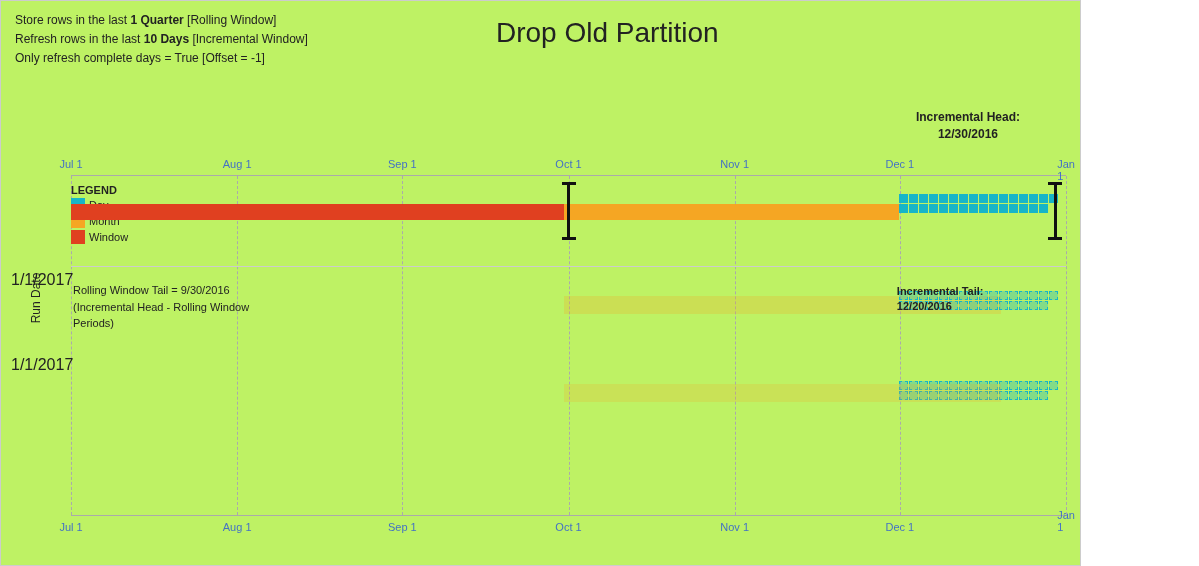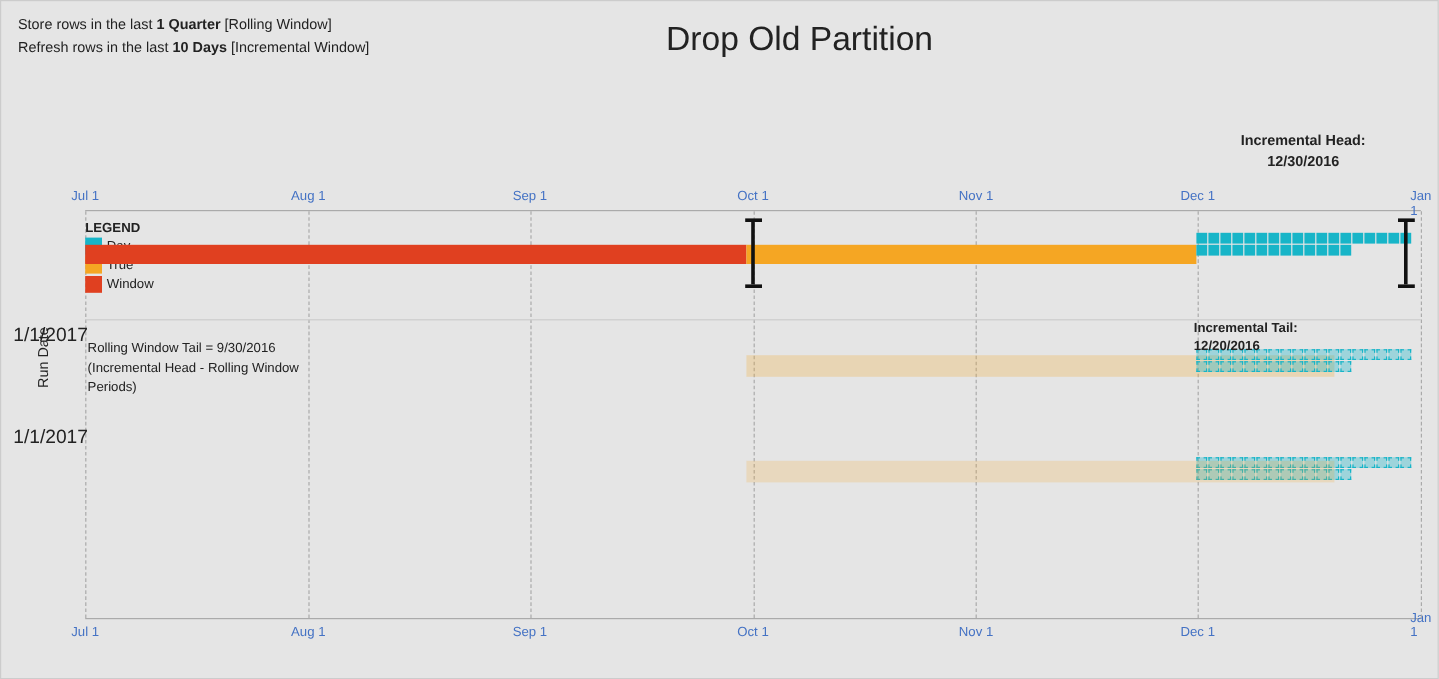--- a/index.html
+++ b/index.html
@@ -6,26 +6,26 @@
     body {
       background: #fff;
       font-family: 'Segoe UI', Arial, sans-serif;
       font-size: 12px;
       color: #222;
       width: 1199px;
       height: 566px;
       overflow: hidden;
     }
     .outer {
-      width: 1199px;
+      width: 1081px;
       height: 566px;
       border: 1px solid #ccc;
       padding: 10px 14px 8px 14px;
       position: relative;
-      background: #e5e5e5;
+      background: #bef264;
     }
     
     .info-block {
       position: absolute;
       top: 10px;
       left: 14px;
       font-size: 12px;
       line-height: 1.6;
     }
     .info-block b { font-weight: 700; }
@@ -147,20 +147,21 @@
 
 <div class="outer">
 
   <div class="info-block">
     <div>
       Store rows in the last <b>1 Quarter</b> [Rolling Window]
     </div>
     <div>
       Refresh rows in the last <b>10 Days</b> [Incremental Window]
     </div>
+    <div>Only refresh complete days = True [Offset = -1]</div>
   </div>
 
   <div class="chart-title">Drop Old Partition</div>
 
   <div class="inc-head-label">
     Incremental Head:<br>12/30/2016
   </div>
 
   <div style="position:absolute; top:290px; left:10px; font-size:12px; color:#222; transform:rotate(-90deg); white-space:nowrap;">Run Date</div>
 
@@ -196,21 +197,21 @@
     <div class="gridline" style="left:100%"></div>
 
     <div class="legend">
       <div class="legend-title">LEGEND</div>
       <div class="legend-item">
         <span class="legend-box" style="background:#17b5c8;"></span>
         <span>Day</span>
       </div>
       <div class="legend-item">
         <span class="legend-box" style="background:#f5a623;"></span>
-        <span>True</span>
+        <span>Month</span>
       </div>
       <div class="legend-item">
         <span class="legend-box" style="background:#e04020;"></span>
         <span>Window</span>
       </div>
     </div>
 
     <div class="bar" style="left:0%; width:49.5%; top:48px; background:#e04020; height:16px;"></div>
 
     <div class="bar" style="left:49.5%; width:33.7%; top:48px; background:#f5a623; height:16px;"></div>
@@ -302,21 +303,21 @@
         <div style="width:9px;height:9px;background:rgba(23,181,200,0.35);border:1px dashed #17b5c8;"></div>
         <div style="width:9px;height:9px;background:rgba(23,181,200,0.35);border:1px dashed #17b5c8;"></div>
         <div style="width:9px;height:9px;background:rgba(23,181,200,0.35);border:1px dashed #17b5c8;"></div>
         <div style="width:9px;height:9px;background:rgba(23,181,200,0.35);border:1px dashed #17b5c8;"></div>
         <div style="width:9px;height:9px;background:rgba(23,181,200,0.35);border:1px dashed #17b5c8;"></div>
         <div style="width:9px;height:9px;background:rgba(23,181,200,0.35);border:1px dashed #17b5c8;"></div>
         <div style="width:9px;height:9px;background:rgba(23,181,200,0.35);border:1px dashed #17b5c8;"></div>
     </div>
 
 
-    <div style="position:absolute; left:83%; top:111px; font-size:11px; font-weight:700; color:#222; line-height:1.4;">Incremental Tail:<br>12/20/2016</div>
+    <div style="position:absolute; left:83%; top:128px; font-size:11px; font-weight:700; color:#222; line-height:1.4;">Incremental Tail:<br>12/20/2016</div>
 
     <div style="position:absolute; left:83.2%; width:16.8%; top:225px; height:28px; display:flex; flex-wrap:wrap; gap:1px; align-content:flex-start;">
       <div style="width:9px;height:9px;background:rgba(23,181,200,0.35);border:1px dashed #17b5c8;"></div>
         <div style="width:9px;height:9px;background:rgba(23,181,200,0.35);border:1px dashed #17b5c8;"></div>
         <div style="width:9px;height:9px;background:rgba(23,181,200,0.35);border:1px dashed #17b5c8;"></div>
         <div style="width:9px;height:9px;background:rgba(23,181,200,0.35);border:1px dashed #17b5c8;"></div>
         <div style="width:9px;height:9px;background:rgba(23,181,200,0.35);border:1px dashed #17b5c8;"></div>
         <div style="width:9px;height:9px;background:rgba(23,181,200,0.35);border:1px dashed #17b5c8;"></div>
         <div style="width:9px;height:9px;background:rgba(23,181,200,0.35);border:1px dashed #17b5c8;"></div>
         <div style="width:9px;height:9px;background:rgba(23,181,200,0.35);border:1px dashed #17b5c8;"></div>

